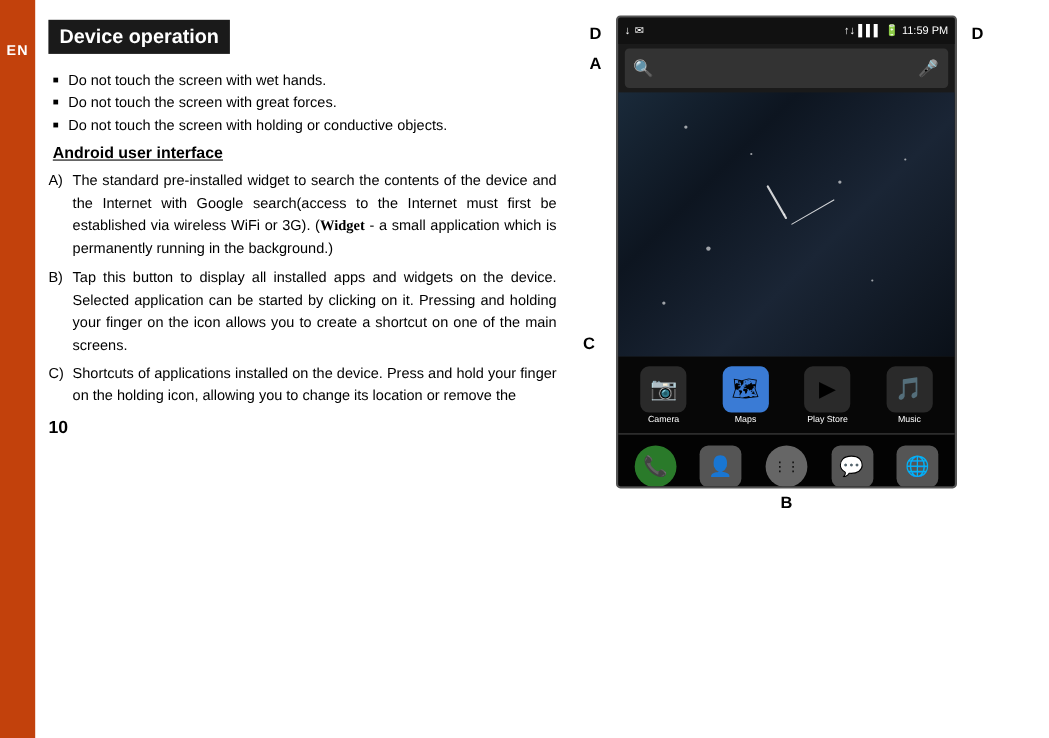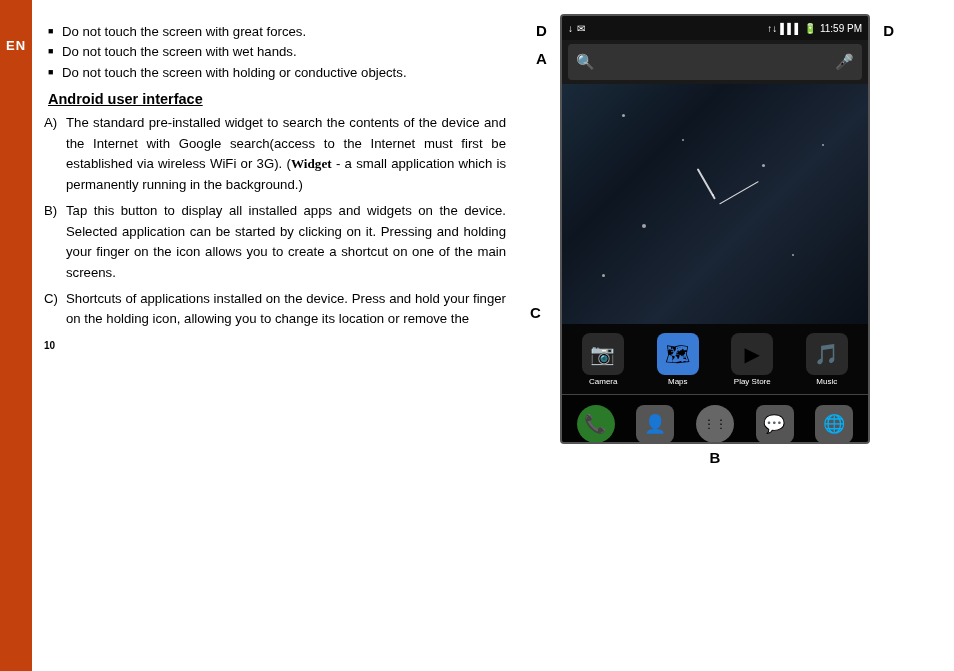--- a/index.html
+++ b/index.html
@@ -104,21 +104,21 @@
       flex: 1;
     }
     .letter-item .letter-text strong {
       font-weight: bold;
       font-family: Liberation Serif, serif;
     }
 
     
     .page-number {
       font-weight: bold;
-      font-size: 10px;
+      font-size: 16px;
       margin-top: 10px;
     }
 
     
     .right-panel {
       width: 390px;
       padding: 14px 14px 14px 10px;
       display: flex;
       flex-direction: column;
       align-items: center;
@@ -316,26 +316,27 @@
   </style>
 </head>
 <body>
 
 <div class="en-tab">
   <span>EN</span>
 </div>
 
 <div class="content">
 
+  <div class="page-title">Device operation</div>
 
 
 
   <ul class="bullet-list">
+    <li>Do not touch the screen with wet hands.</li>
     <li>Do not touch the screen with great forces.</li>
-    <li>Do not touch the screen with wet hands.</li>
     <li>Do not touch the screen with holding or conductive objects.</li>
   </ul>
 
   <div class="section-heading">Android user interface</div>
 
   <div class="letter-item">
     <span class="letter">A)</span>
     <span class="letter-text">The standard pre-installed widget to search the contents of the device and the Internet with Google search(access to the Internet must first be established via wireless WiFi or 3G). (<strong>Widget</strong><span> - a small application which is permanently running in the background.)</span></span>
   </div>
 

